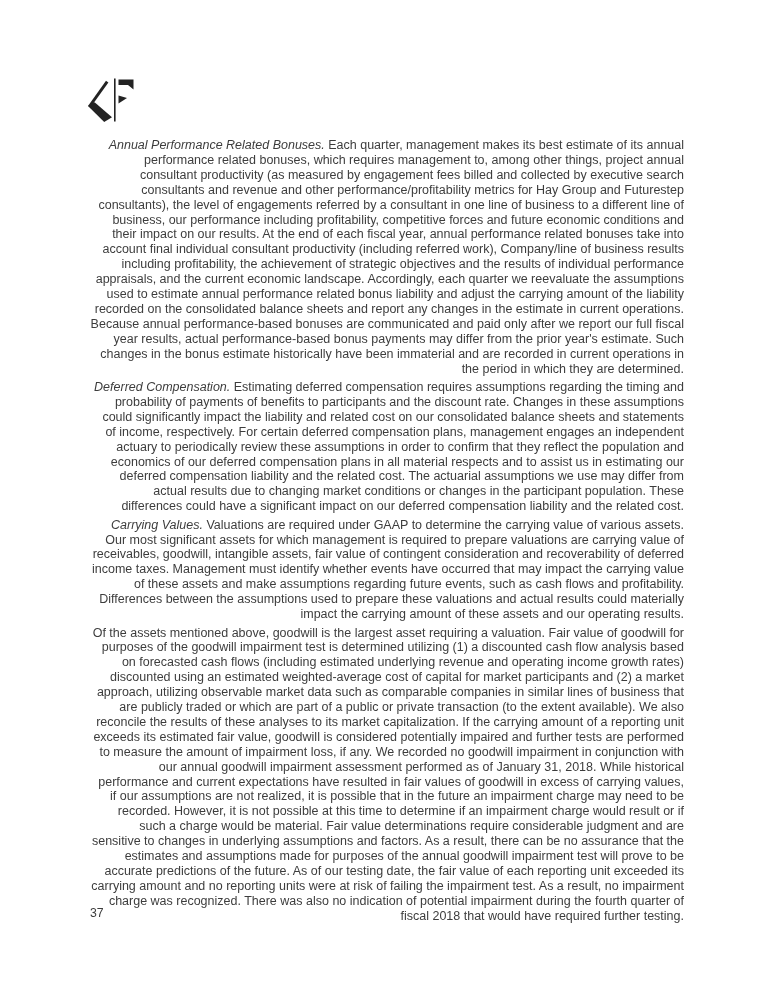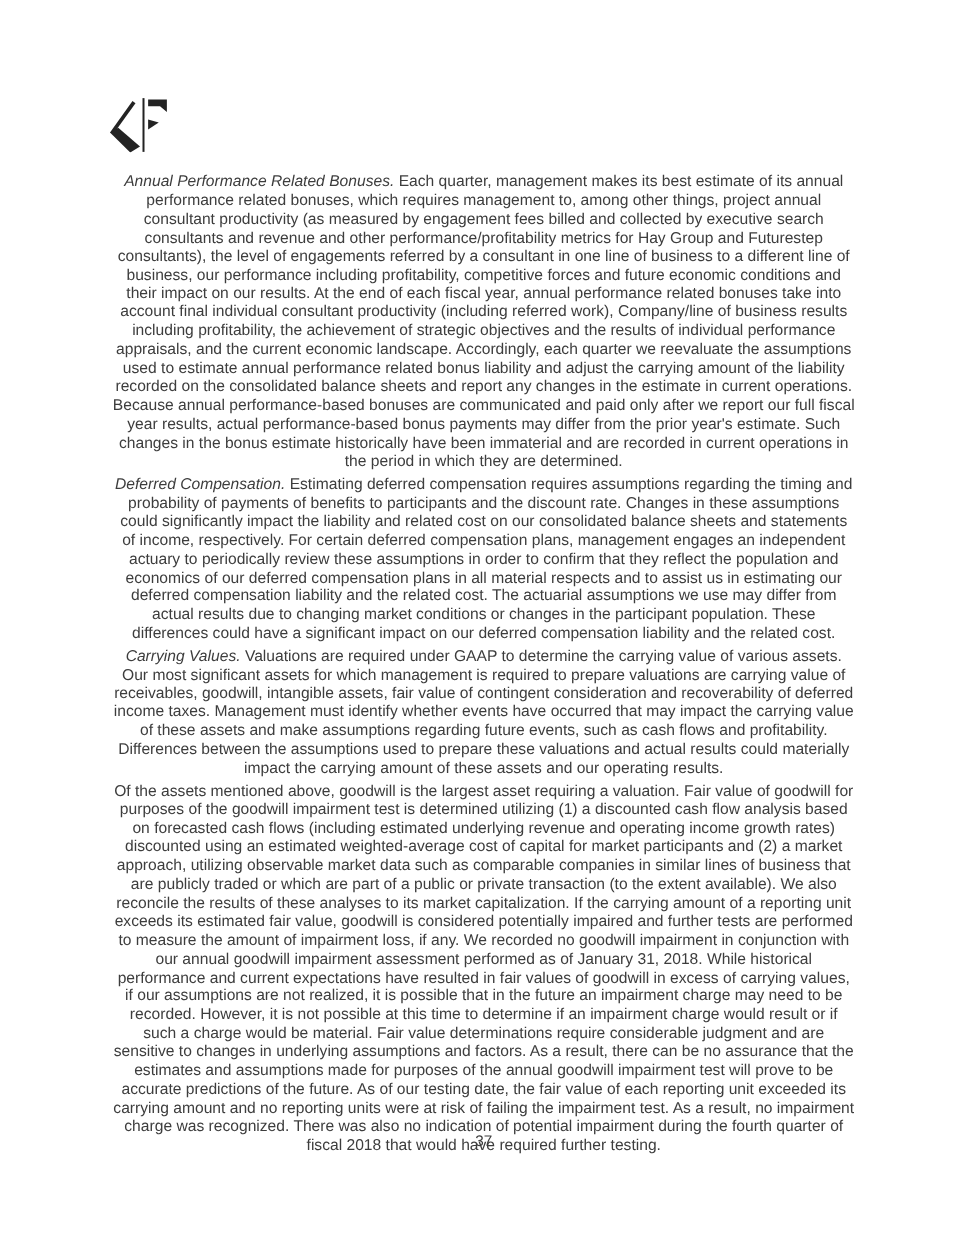--- a/index.html
+++ b/index.html
@@ -27,36 +27,35 @@
     width: 48px;
     height: 46px;
   }
   .content {
     position: absolute;
     left: 90px;
     top: 138px;
     width: 594px;
     font-size: 12.5px;
     line-height: 14.9px;
-    text-align: center;
+    text-align: right;
     letter-spacing: 0;
   }
   .content p {
     margin: 0 0 3.5px 0;
     padding: 0;
   }
   .content em {
     font-style: italic;
   }
   .page-number {
     position: absolute;
     left: 90px;
     top: 906px;
     width: 594px;
-    text-align: center;
     font-size: 12.3px;
     color: #3d3d3d;
   }
 </style>
 </head>
 <body>
 
 <div class="page">
 
   <svg class="logo" viewBox="0 0 48 46" aria-hidden="true">

